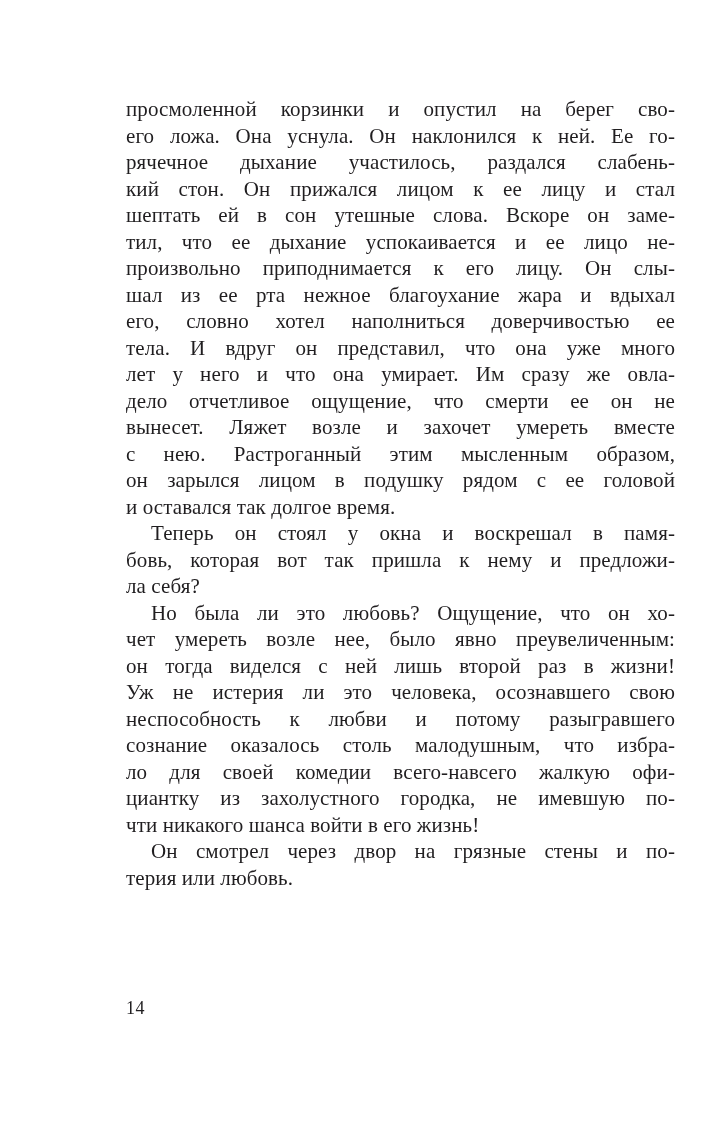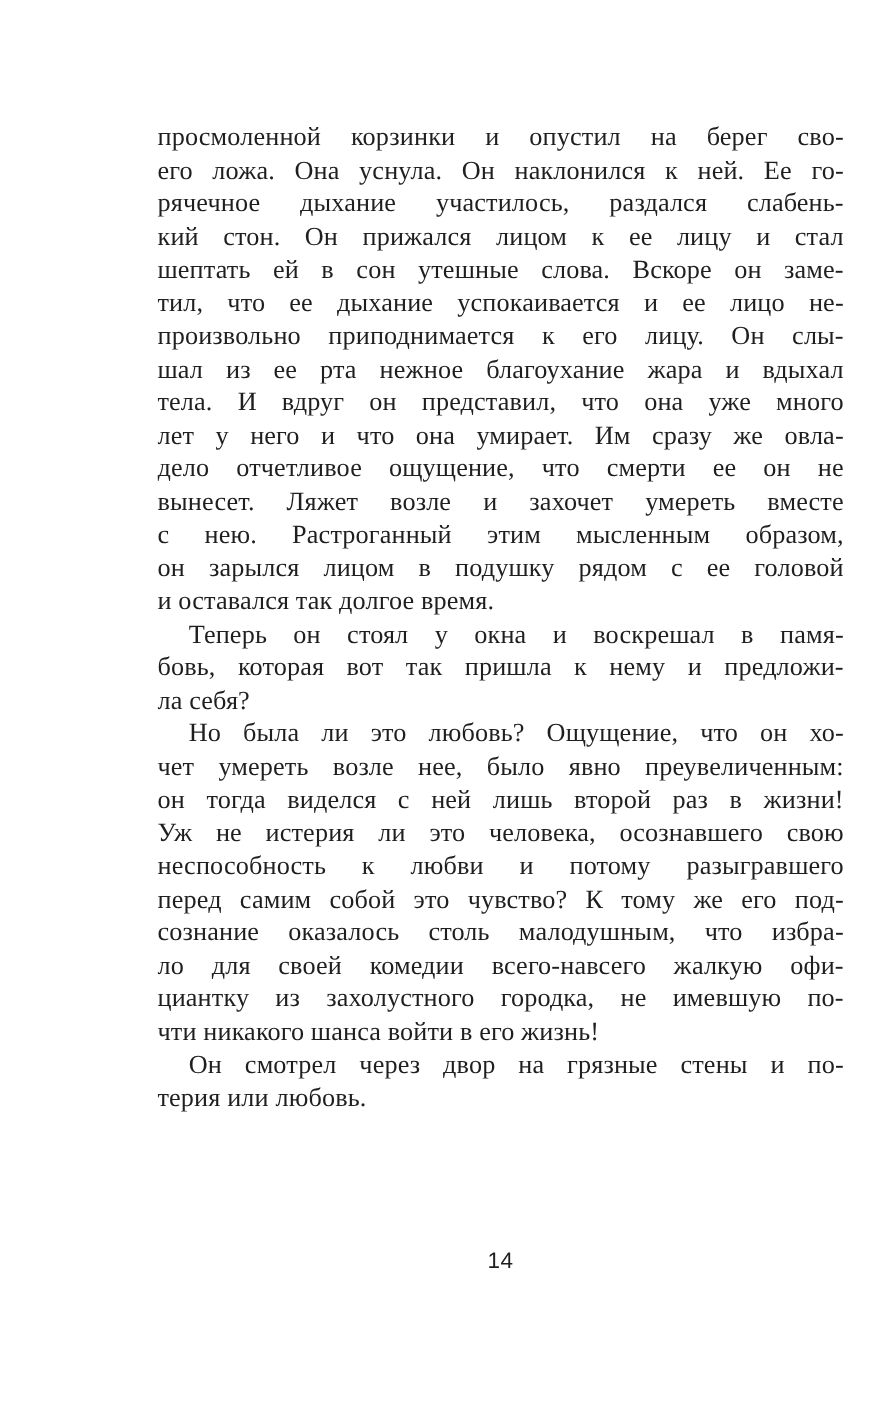--- a/index.html
+++ b/index.html
@@ -44,60 +44,59 @@
   }
   .line.indent {
     text-indent: 25px;
     font-family: Liberation Serif, serif;
   }
   .page-number {
     position: absolute;
     left: 102px;
     top: 998px;
     width: 549px;
-    text-align: center;
-    font-family: Liberation Sans, sans-serif;
+    font-family: Liberation Serif, serif;
     font-size: 18px;
     letter-spacing: 0.5px;
   }
 </style>
 </head>
 <body style="background: rgb(255, 255, 255); color: rgb(32, 30, 32);">
 
 <div class="page">
   <div class="text-block">
       <div class="paragraph">
         <div class="line">просмоленной корзинки и опустил на берег сво-</div>
         <div class="line">его ложа. Она уснула. Он наклонился к ней. Ее го-</div>
         <div class="line">рячечное дыхание участилось, раздался слабень-</div>
         <div class="line">кий стон. Он прижался лицом к ее лицу и стал</div>
         <div class="line">шептать ей в сон утешные слова. Вскоре он заме-</div>
         <div class="line">тил, что ее дыхание успокаивается и ее лицо не-</div>
         <div class="line">произвольно приподнимается к его лицу. Он слы-</div>
         <div class="line">шал из ее рта нежное благоухание жара и вдыхал</div>
+        <div class="line">его, словно хотел наполниться доверчивостью ее</div>
         <div class="line">тела. И вдруг он представил, что она уже много</div>
         <div class="line">лет у него и что она умирает. Им сразу же овла-</div>
         <div class="line">дело отчетливое ощущение, что смерти ее он не</div>
         <div class="line">вынесет. Ляжет возле и захочет умереть вместе</div>
         <div class="line">с нею. Растроганный этим мысленным образом,</div>
         <div class="line">он зарылся лицом в подушку рядом с ее головой</div>
         <div class="line para-end">и оставался так долгое время.</div>
       </div>
       <div class="paragraph">
         <div class="line indent">Теперь он стоял у окна и воскрешал в памя-</div>
         <div class="line">бовь, которая вот так пришла к нему и предложи-</div>
         <div class="line para-end">ла себя?</div>
       </div>
       <div class="paragraph">
         <div class="line indent">Но была ли это любовь? Ощущение, что он хо-</div>
         <div class="line">чет умереть возле нее, было явно преувеличенным:</div>
         <div class="line">он тогда виделся с ней лишь второй раз в жизни!</div>
         <div class="line">Уж не истерия ли это человека, осознавшего свою</div>
         <div class="line">неспособность к любви и потому разыгравшего</div>
-        <div class="line">перед самим собой это чувство? К тому же его под-</div>
         <div class="line">сознание оказалось столь малодушным, что избра-</div>
         <div class="line">ло для своей комедии всего-навсего жалкую офи-</div>
         <div class="line">циантку из захолустного городка, не имевшую по-</div>
         <div class="line para-end">чти никакого шанса войти в его жизнь!</div>
       </div>
       <div class="paragraph">
         <div class="line indent">Он смотрел через двор на грязные стены и по-</div>
         <div class="line para-end">терия или любовь.</div>
       </div>
     </div>

